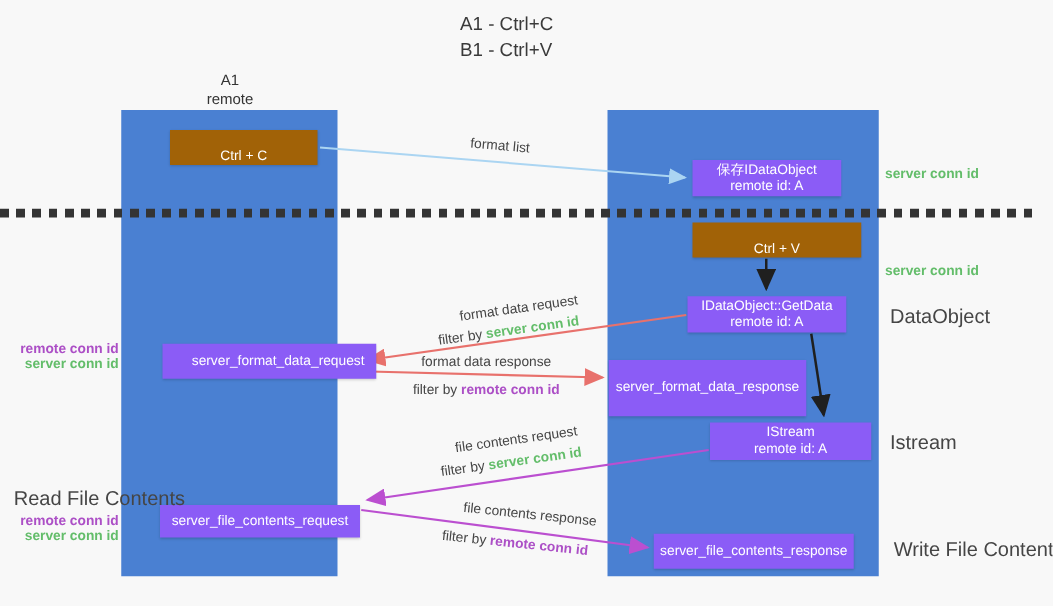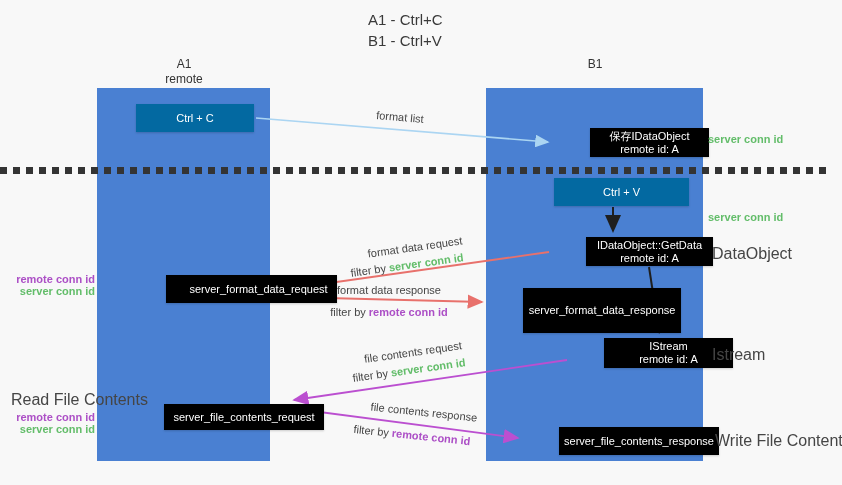--- a/index.html
+++ b/index.html
@@ -22,22 +22,22 @@
   .dashline{
     left:0;top:167px;width:827px;height:7px;
     background:repeating-linear-gradient(to right,#343434 0 7px,transparent 7px 13px);
   }
   
   .node{
     display:flex;flex-direction:column;align-items:center;justify-content:center;
     color:#fff;font-size:11px;line-height:13px;text-align:center;
     box-shadow:0 1px 2px rgba(0,0,0,.18);
   }
-  .green-box{background:#0369a1;}
-  .orange-box{background:#000000;margin-left:36px;}
+  .green-box{background:#a16207;justify-content:flex-end;}
+  .orange-box{background:#8b5cf6;}
   
   .lbl{font-size:11px;color:#454545;white-space:nowrap;}
   .lbl-12{font-size:16px;}
   .center{transform:translate(-50%,-50%);}
   .rot-neg{transform:translate(-50%,-50%) rotate(-8deg);}
   .rot-pos{transform:translate(-50%,-50%) rotate(6deg);}
   .green-txt{color:#63bd6a;font-weight:bold;}
   .purple-txt{color:#ac4fc6;font-weight:bold;}
   .right-align{text-align:right;}
   svg.overlay{left:0;top:0;pointer-events:none;}
@@ -46,21 +46,20 @@
 </head>
 <body>
 
 <div class="abs title layer4"><span>A1 - Ctrl+C</span><br><span>B1 - Ctrl+V</span></div>
 
 <div class="abs col-header layer4" style="left:134px;top:57px;width:100px;">
   <div>A1</div>
   <div>remote</div>
 </div>
 <div class="abs col-header layer4" style="left:540px;top:57px;width:110px;">
-  <div>B1</div>
 </div>
 
 <div class="abs col col-a1 layer1"></div>
 <div class="abs col col-b1 layer1"></div>
 
 <div class="abs dashline layer2"></div>
 
 <svg class="abs overlay layer2" width="842" height="485" viewBox="0 0 842 485">
   <defs>
     <marker id="ah-blue" markerWidth="9" markerHeight="8" refX="8" refY="4" orient="auto">

